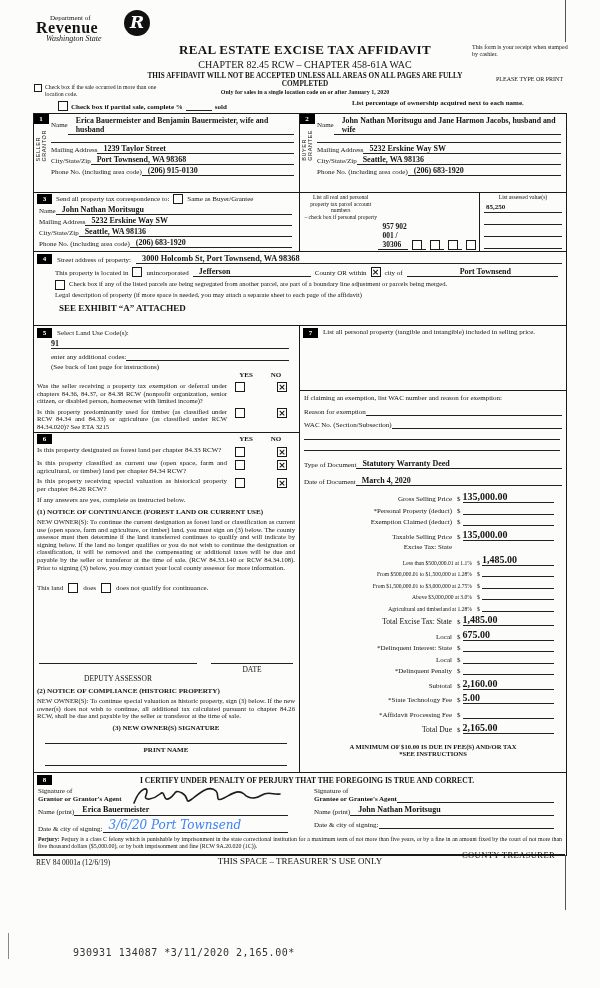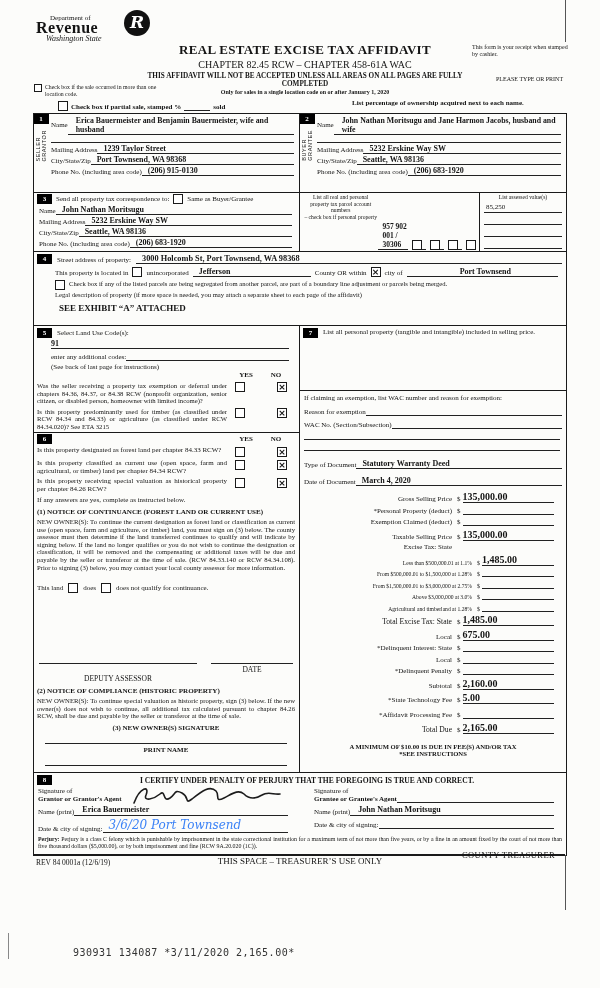--- a/index.html
+++ b/index.html
@@ -46,21 +46,21 @@
   .namewrap{font-weight:bold;font-size:7.8px;line-height:9px;border-bottom:1px solid #222;padding-left:8px;}
   .sp-line{border-bottom:1px solid #222;height:7px;margin:0 5px 0 3px;}
   
   .parcels{display:flex;height:100%;}
   .pl{flex:1;padding:1px 3px;display:flex;flex-direction:row;min-width:0;}
   .pr{width:78px;border-left:1px solid #1a1a1a;padding:1px 4px;display:flex;flex-direction:column;}
   .phead{font-size:5.6px;text-align:center;line-height:6.5px;}
   .prow{display:flex;align-items:flex-end;margin-top:2px;}
   .pfill{flex:1;border-bottom:1px solid #222;font-weight:bold;font-size:7.5px;padding-left:4px;min-height:9px;}
   .pcb{margin-left:4px;}
-  .vrow{border-bottom:1px solid #222;font-size:7px;min-height:9px;margin-top:2px;padding-left:2px;}
+  .vrow{border-bottom:1px solid #222;font-size:7px;min-height:9px;margin-top:2px;padding-left:2px;font-weight:bold;}
   
   .q{display:flex;margin-top:3px;}
   .qtext{flex:1;font-size:6.7px;line-height:7.5px;text-align:justify;padding-right:6px;}
   .qboxes{flex:0 0 52px;display:flex;justify-content:space-between;padding:0 8px 0 2px;align-items:flex-start;}
   .yn{display:flex;justify-content:flex-end;font-size:7px;font-weight:bold;}
   .yn span{width:30px;text-align:center;}
   .para{font-size:6.7px;line-height:7.6px;text-align:justify;margin-top:2px;}
   .ptitle{font-size:7.1px;font-weight:bold;margin-top:4px;}
   
   .mline{display:flex;align-items:flex-end;margin:2.5px 8px 0 0;}
@@ -99,21 +99,21 @@
 
   <div class="abs" style="left:472px;top:44px;width:96px;font-size:6px;line-height:7px;">This form is your receipt when stamped by cashier.</div>
   <div class="abs" style="left:496px;top:76px;width:90px;font-size:6px;">PLEASE TYPE OR PRINT</div>
 
   <div class="abs" style="left:34px;top:84px;width:130px;display:flex;gap:3px;">
     <span class="cb" style="width:6px;height:6px;line-height:6px;font-size:7px;"></span>
     <span class="tiny" style="line-height:6.5px;">Check box if the sale occurred in more than one location code.</span>
   </div>
   <div class="abs" style="left:58px;top:101px;display:flex;align-items:flex-end;gap:3px;">
     <span class="cb"></span>
-    <span class="lbl b">Check box if partial sale, stamped %</span>
+    <span class="lbl b">Check box if partial sale, complete %</span>
     <span style="display:inline-block;width:26px;border-bottom:1px solid #222;font-size:7px;"></span>
     <span class="lbl b">sold</span>
   </div>
   <div class="abs lbl b" style="left:352px;top:99px;width:216px;">List percentage of ownership acquired next to each name.</div>
 
   <div class="vedge" style="left:565px;top:0;height:42px;"></div>
 
   <div id="mainbox">
 
     <div class="row12">

